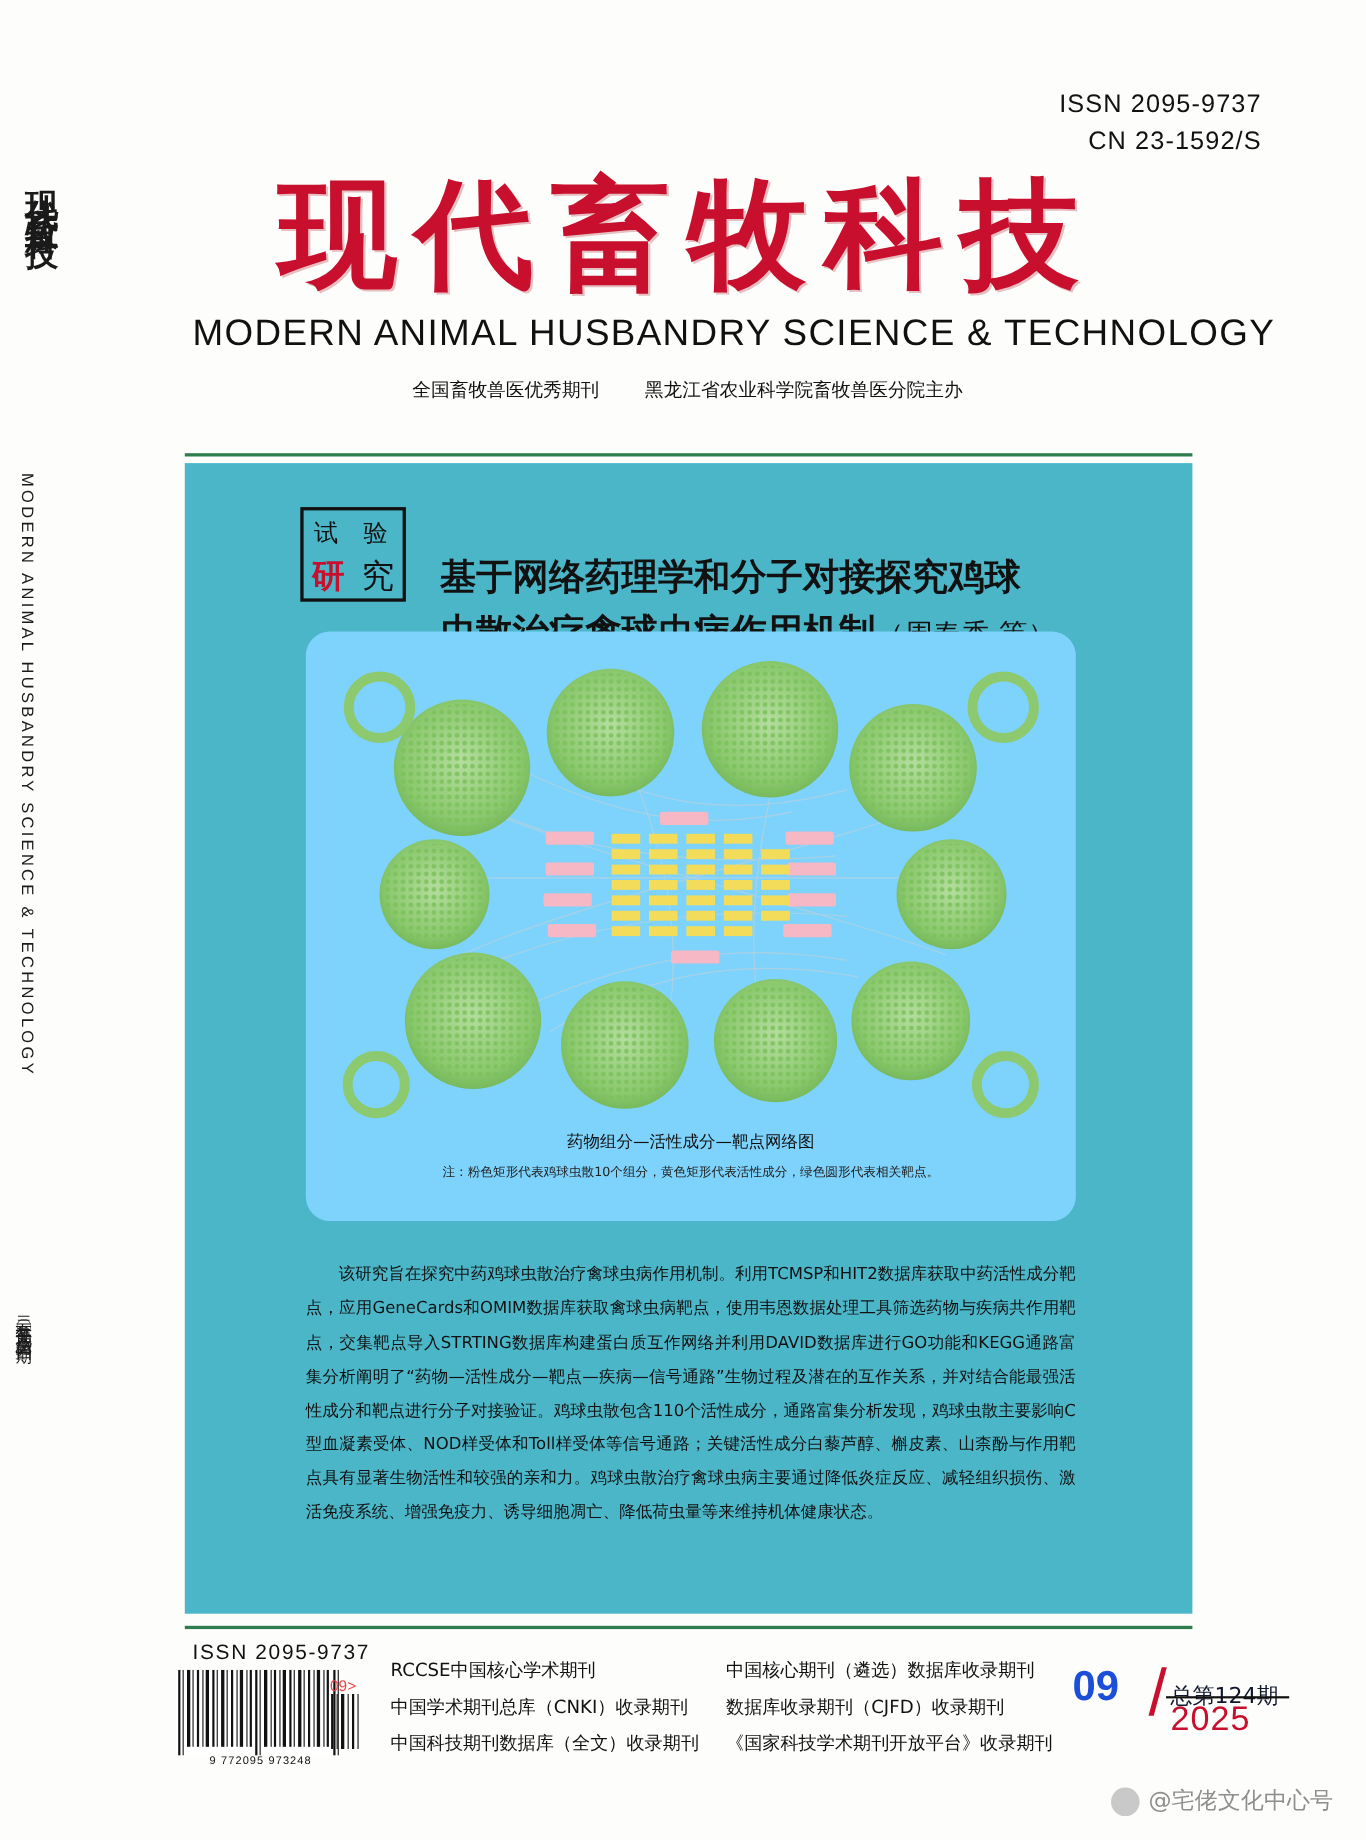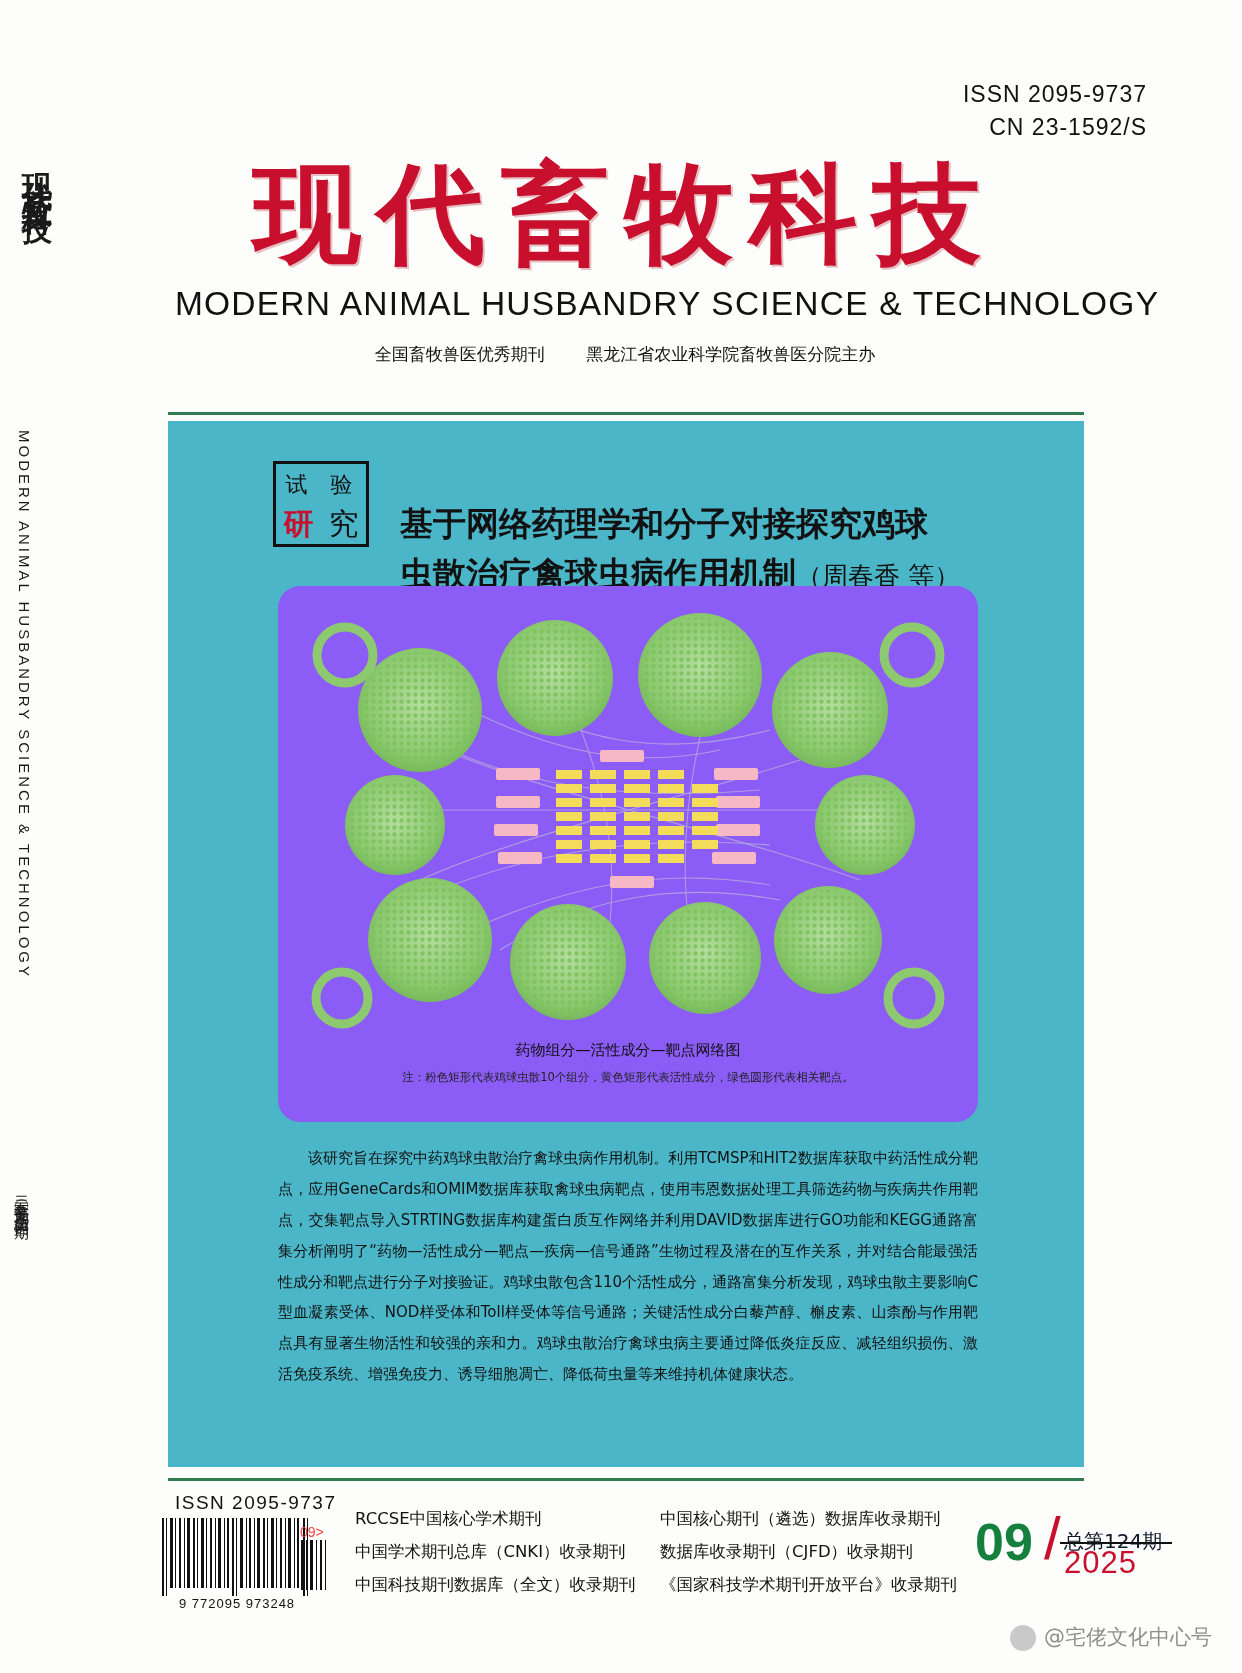--- a/index.html
+++ b/index.html
@@ -161,24 +161,24 @@
   }
   .panel-title .author {
     font-weight: normal;
     font-size: 26px;
   }
 
   
   .figcard {
     position: absolute;
     left: 110px;
-    top: 165px;
+    top: 153px;
     width: 700px;
     height: 536px;
-    background: #8b5cf6;
+    background: #7dd3fc;
     border-radius: 22px;
   }
   .figwrap {
     position: absolute;
     left: 22px;
     top: 14px;
     width: 656px;
     height: 440px;
   }
   .fig-caption {
@@ -234,21 +234,21 @@
     top: 28px;
     width: 152px;
     height: 78px;
   }
   .barcode-digits {
     position: absolute;
     left: 158px;
     top: 106px;
     width: 158px;
     text-align: center;
-    font-size: 13px;
+    font-size: 10px;
     letter-spacing: 1px;
     color: #111;
     font-family: "Liberation Sans", sans-serif;
   }
   .barcode-addon {
     position: absolute;
     left: 300px;
     top: 34px;
     font-size: 14px;
     color: #ef4444;
@@ -264,23 +264,23 @@
     font-family: "DejaVu Sans", sans-serif;
     white-space: nowrap;
   }
   .col.c1 { left: 355px; top: 12px; }
   .col.c2 { left: 660px; top: 12px; }
 
   .issue-no {
     position: absolute;
     left: 975px;
     top: 22px;
-    font-size: 52px;
+    font-size: 38px;
     font-weight: bold;
-    color: #15803d;
+    color: #1d4ed8;
     font-family: "Liberation Sans", sans-serif;
   }
   .issue-slash {
     position: absolute;
     left: 1044px;
     top: 14px;
     font-size: 60px;
     color: #c8102e;
     font-family: "Liberation Sans", sans-serif;
   }

